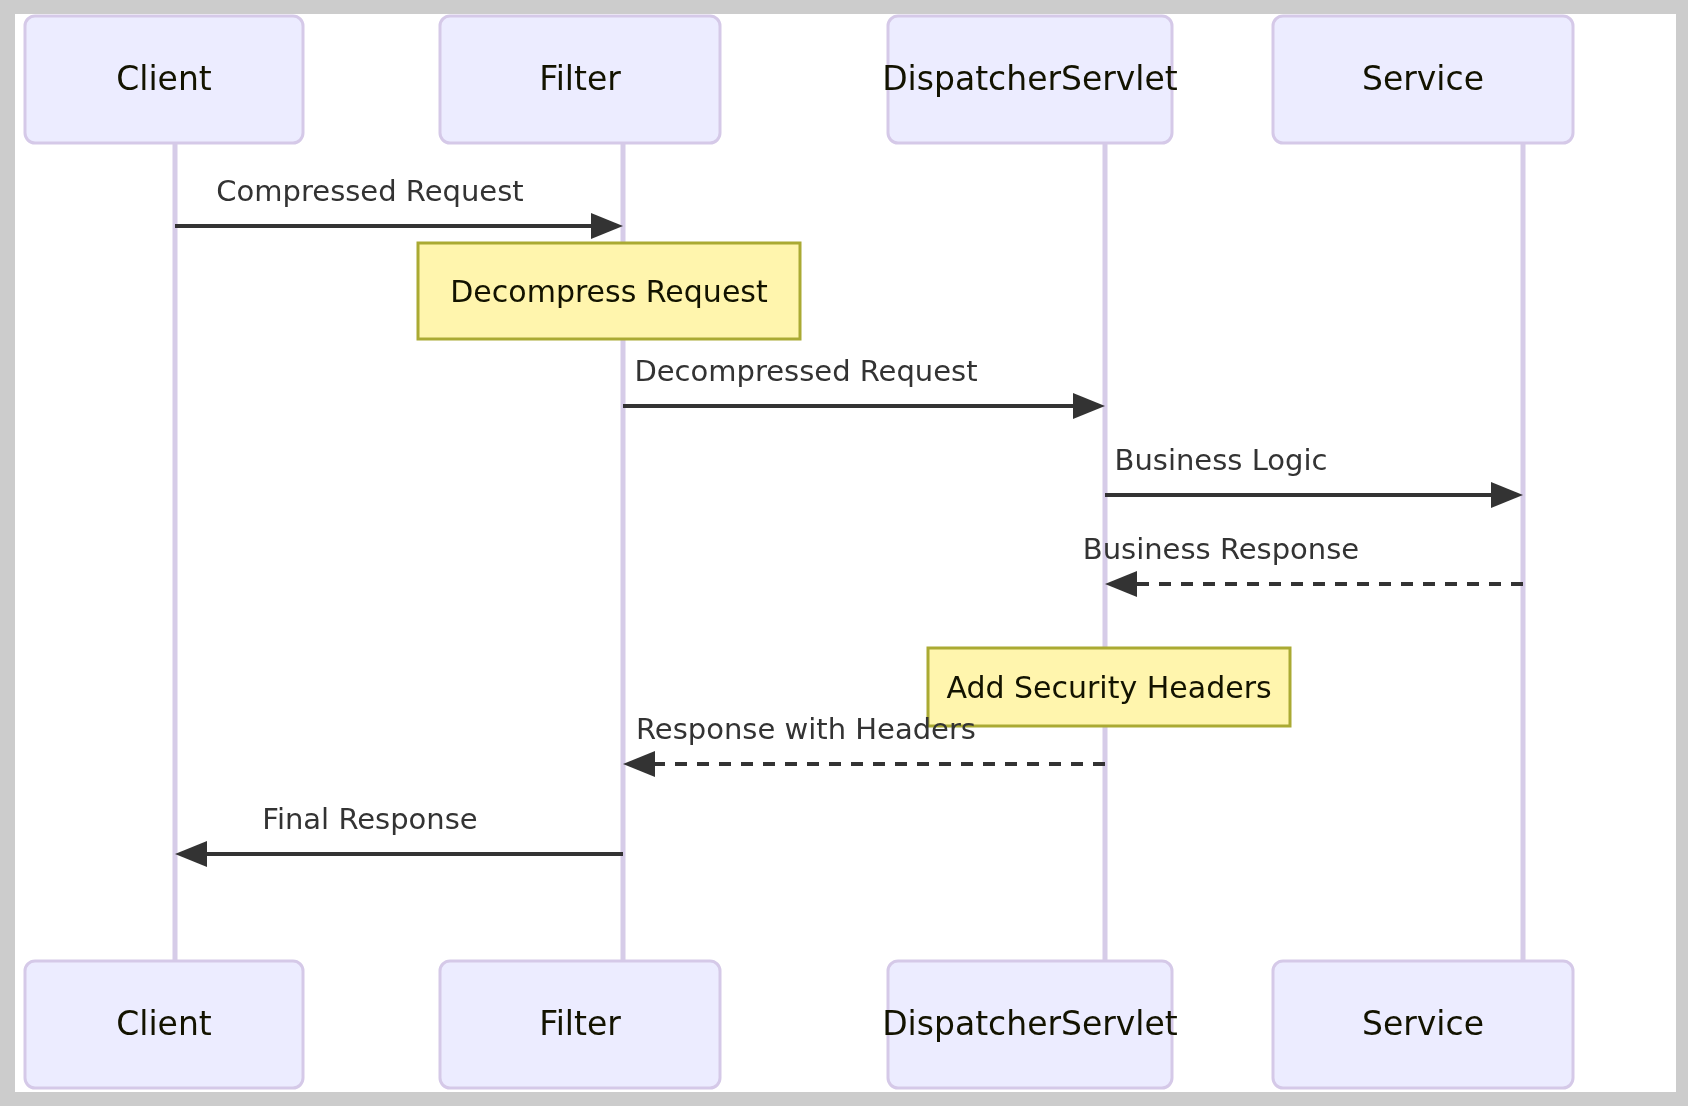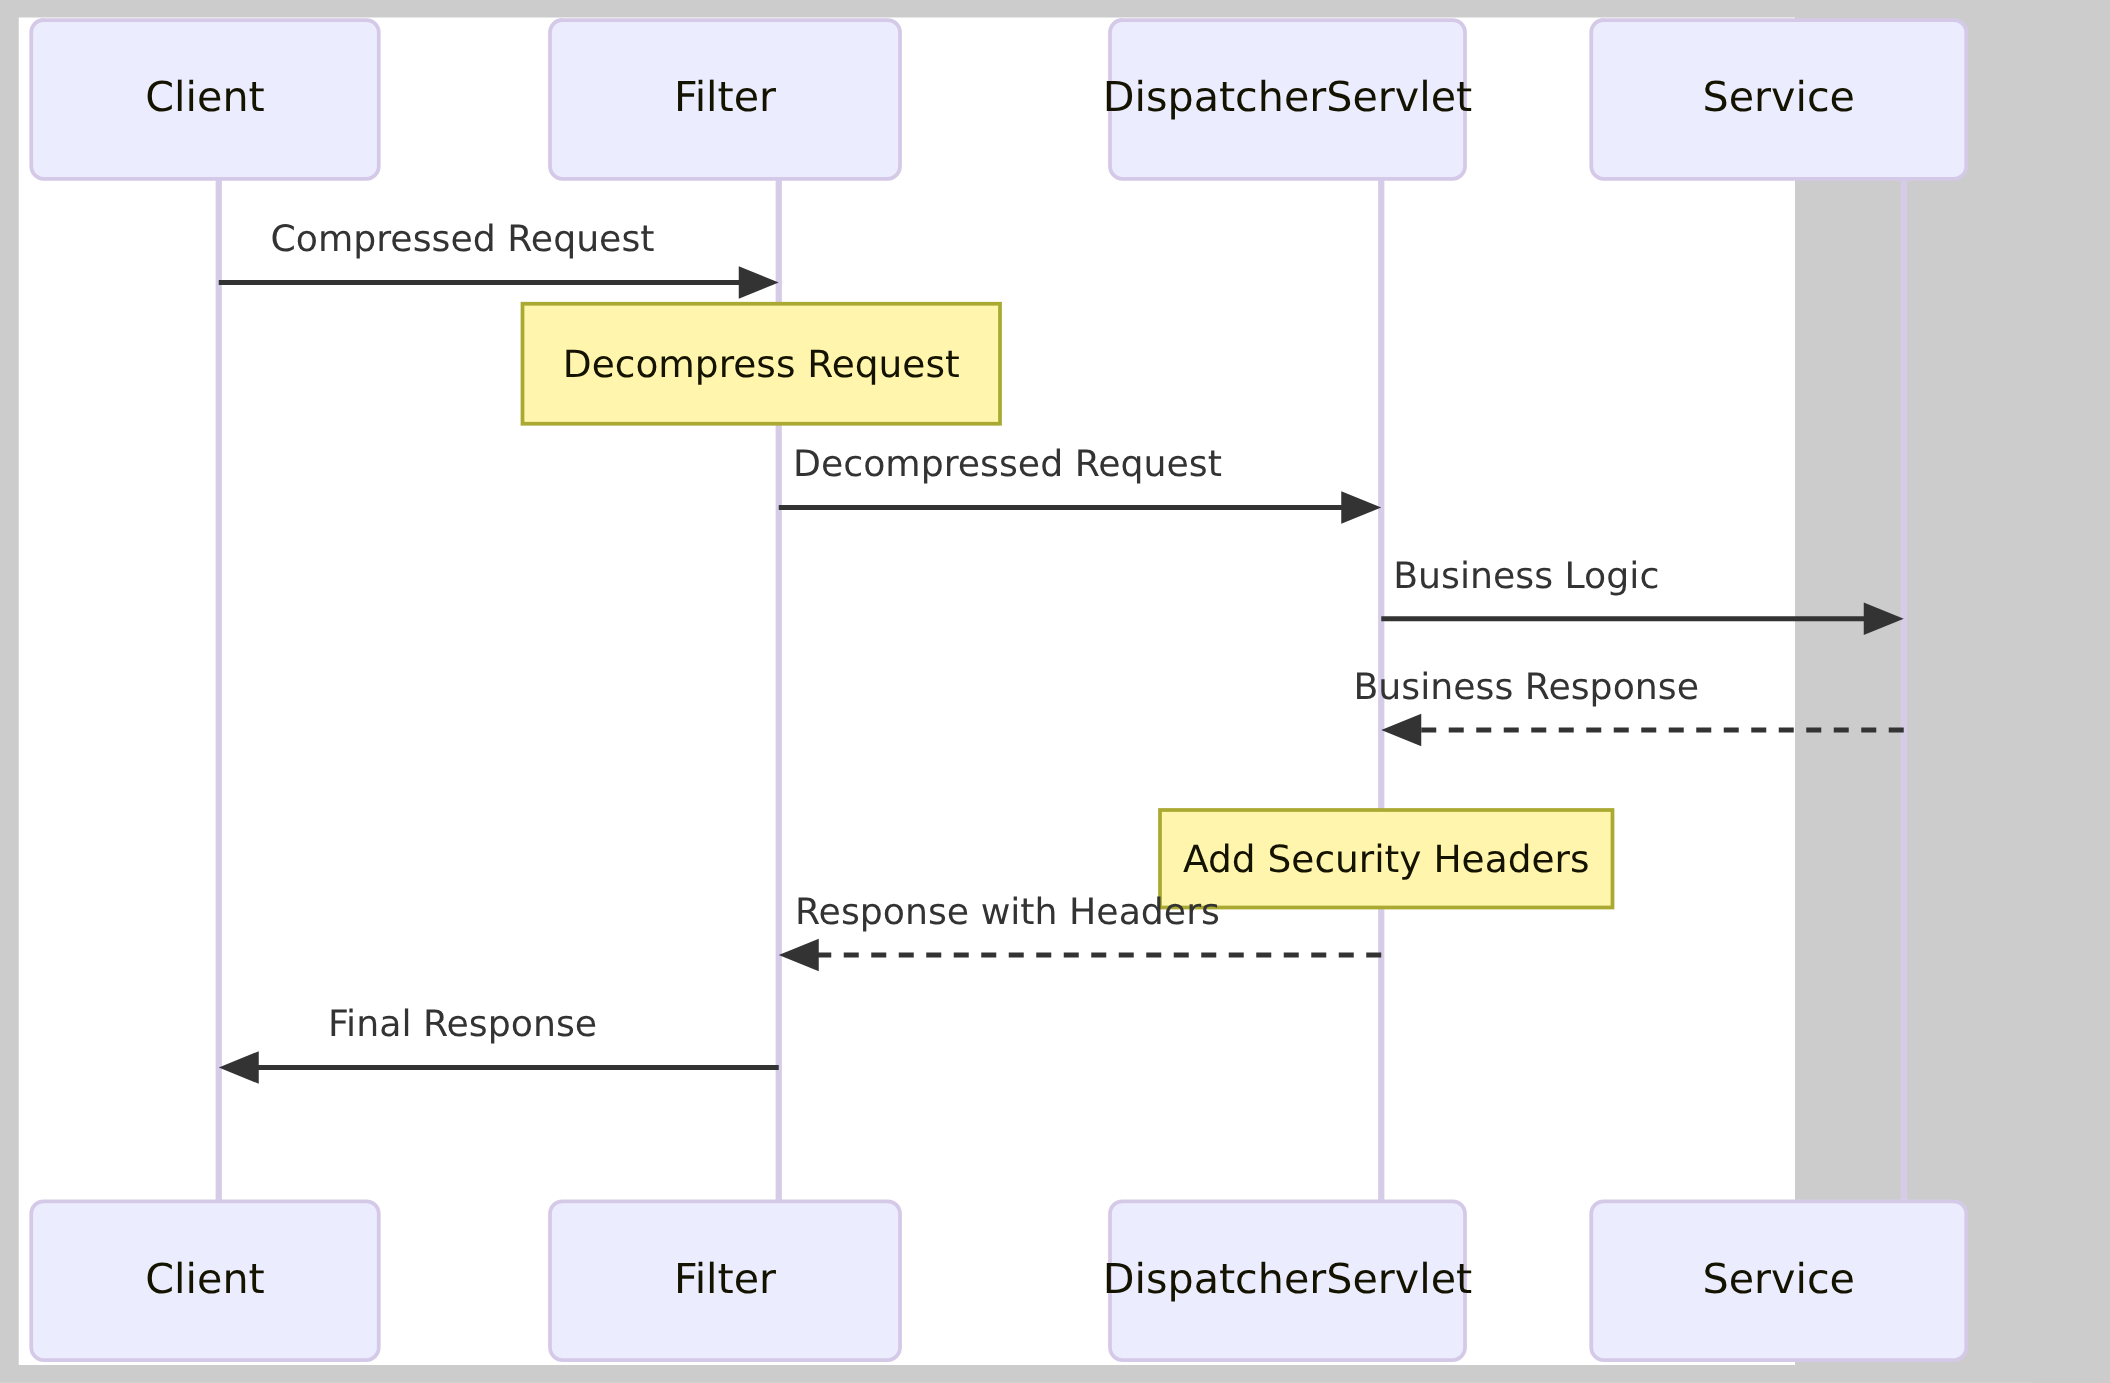--- a/index.html
+++ b/index.html
@@ -18,21 +18,21 @@
     position: absolute;
     left: 0; top: 0;
     width: 1688px;
     height: 1106px;
     background: #cccccc;
   }
   #diagram-canvas {
     position: absolute;
     left: 15px;
     top: 14px;
-    width: 1421px;
+    width: 1661px;
     height: 1078px;
     background: #ffffff;
   }
   svg.diagram-svg {
     position: absolute;
     left: 0; top: 0;
     width: 1661px;
     height: 1078px;
     display: block;
   }

